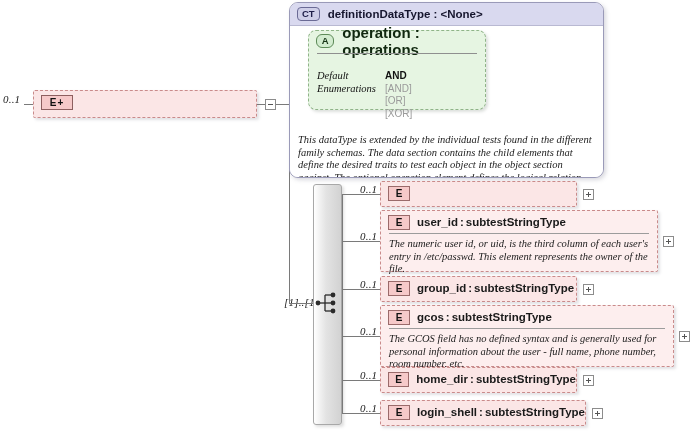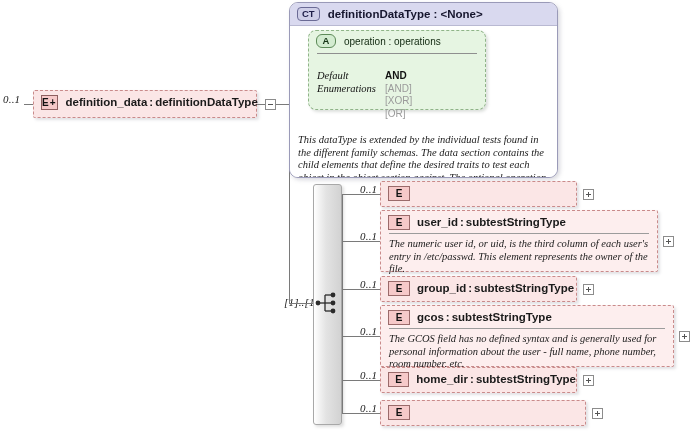--- a/index.html
+++ b/index.html
@@ -218,22 +218,22 @@
     text-align: center;
     font-size: 9.5px;
     font-weight: bold;
     color: #153315;
     background: #d3ecd0;
     border: 1px solid #5d8a58;
     border-radius: 6px;
     margin-right: 8px;
   }
   .attrtitle {
-    font-size: 10px;
-    font-weight: normal;
+    font-size: 15px;
+    font-weight: bold;
     color: #10280f;
   }
   .attrtable {
     position: relative;
     margin: 2px 8px 0 8px;
     padding-top: 16px;
     border-top: 1px solid #8f8f8f;
   }
   .attrrow {
     display: flex;
@@ -271,31 +271,30 @@
 </head>
 <body>
 
 <div class="occ" style="left:3px; top:93px;">0..1</div>
 
 <div class="hline" style="left:24px; top:104px; width:10px;"></div>
 
 <div class="elembox" style="left:33px; top:90px; width:224px; height:28px;">
   <div class="elemhead">
     <span class="badge-eplus">E+</span>
-    <span class="elemname"><span class="nm">definition_data</span><span class="sep">:</span><span class="nm">definitionDataType</span></span>
   </div>
 </div>
 
 <div class="hline" style="left:257px; top:104px; width:8px;"></div>
 <div class="expander" style="left:265px; top:99px;"></div>
 <div class="hline" style="left:276px; top:104px; width:13px;"></div>
 
 <div class="vline" style="left:289px; top:104px; height:199px;"></div>
 
-<div class="ctbox" style="left:289px; top:2px; width:269px; height:176px;">
+<div class="ctbox" style="left:289px; top:2px; width:315px; height:176px;">
   <div class="ctheader">
     <span class="badge-ct">CT</span>
     <span class="cttitle">definitionDataType : &lt;None&gt;</span>
   </div>
   <div class="ctbody">
 
     <div class="attrbox" style="left:18px; top:4px; width:178px; height:80px;">
       <div class="attrhead">
         <span class="badge-a">A</span>
         <span class="attrtitle">operation : operations</span>
@@ -304,25 +303,25 @@
         <div class="attrrow">
           <span class="attrkey">Default</span>
           <span class="attrval">AND</span>
         </div>
         <div class="attrrow">
           <span class="attrkey">Enumerations</span>
           <span class="attrval enum">[AND]</span>
         </div>
         <div class="attrrow">
           <span class="attrkey"></span>
-          <span class="attrval enum">[XOR]</span>
+          <span class="attrval enum">[OR]</span>
         </div>
         <div class="attrrow">
           <span class="attrkey"></span>
-          <span class="attrval enum">[OR]</span>
+          <span class="attrval enum">[XOR]</span>
         </div>
       </div>
     </div>
 
     <div class="ctdoc" style="top:108px;">This dataType is extended by the individual tests found in the different family schemas.  The data section contains the child elements that define the desired traits to test each object in the object section against.  The optional operation element defines the logical relation between the multiple elements of the data.</div>
   </div>
 </div>
 
 <div class="occ" style="left:284px; top:296px;">[1]..[1]</div>
 <div class="hline" style="left:289px; top:303px; width:24px;"></div>
@@ -392,15 +391,16 @@
     <span class="elemname"><span class="nm">home_dir</span><span class="sep">:</span><span class="nm">subtestStringType</span></span>
   </div>
 </div>
 <div class="expander plus" style="left:583px; top:375px;"></div>
 
 <div class="occ" style="left:360px; top:402px;">0..1</div>
 <div class="hline" style="left:342px; top:413px; width:39px;"></div>
 <div class="elembox" style="left:380px; top:400px; width:206px; height:26px;">
   <div class="elemhead">
     <span class="badge-e">E</span>
+    <span class="elemname"><span class="nm">login_shell</span><span class="sep">:</span><span class="nm">subtestStringType</span></span>
   </div>
 </div>
 <div class="expander plus" style="left:592px; top:408px;"></div>
 
 </body></html>

